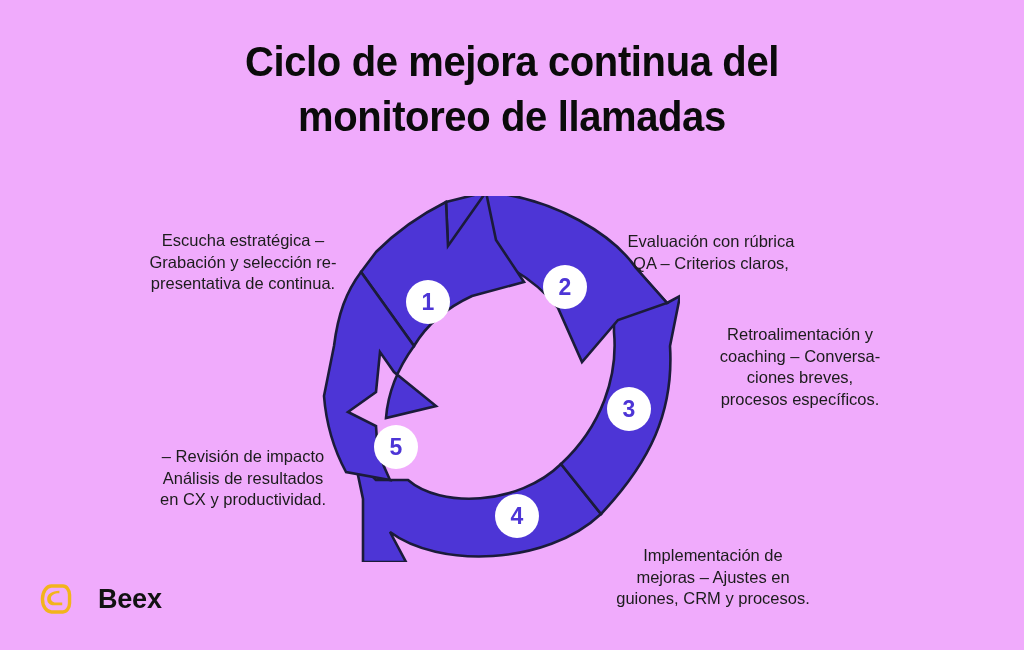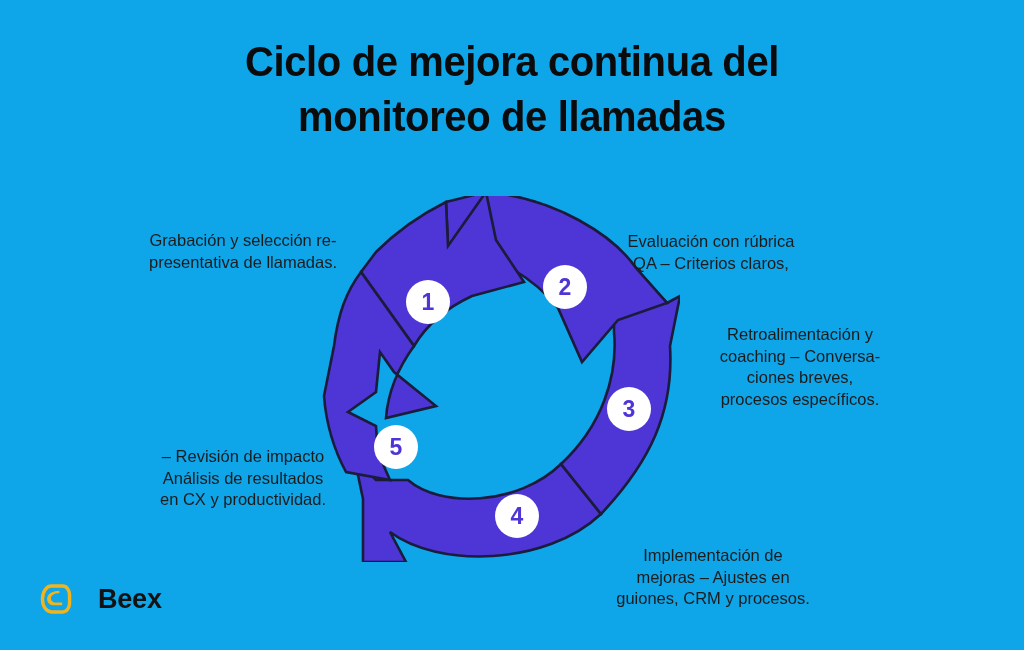--- a/index.html
+++ b/index.html
@@ -8,21 +8,21 @@
     padding: 0;
     background: #ffffff;
   }
   body {
     font-family: "Liberation Sans", sans-serif;
   }
   #canvas {
     position: relative;
     width: 1024px;
     height: 650px;
-    background: #0ea5e9;
+    background: #f0abfc;
     overflow: hidden;
   }
 
   
   #title {
     position: absolute;
     left: 0;
     top: 34px;
     width: 1024px;
     text-align: center;
@@ -183,22 +183,23 @@
     </div>
     <div class="numbadge" style="left:199px; top:320px;">
       <span>4</span>
     </div>
     <div class="numbadge" style="left:78px; top:251px;">
       <span>5</span>
     </div>
   </div>
 
   <div class="callout" id="label1">
+    <span class="ln">Escucha estratégica –</span>
     <span class="ln">Grabación y selección re-</span>
-    <span class="ln">presentativa de llamadas.</span>
+    <span class="ln">presentativa de continua.</span>
   </div>
 
   <div class="callout" id="label2">
     <span class="ln">Evaluación con rúbrica</span>
     <span class="ln">QA – Criterios claros,</span>
   </div>
 
   <div class="callout" id="label3">
     <span class="ln">Retroalimentación y</span>
     <span class="ln">coaching – Conversa-</span>

